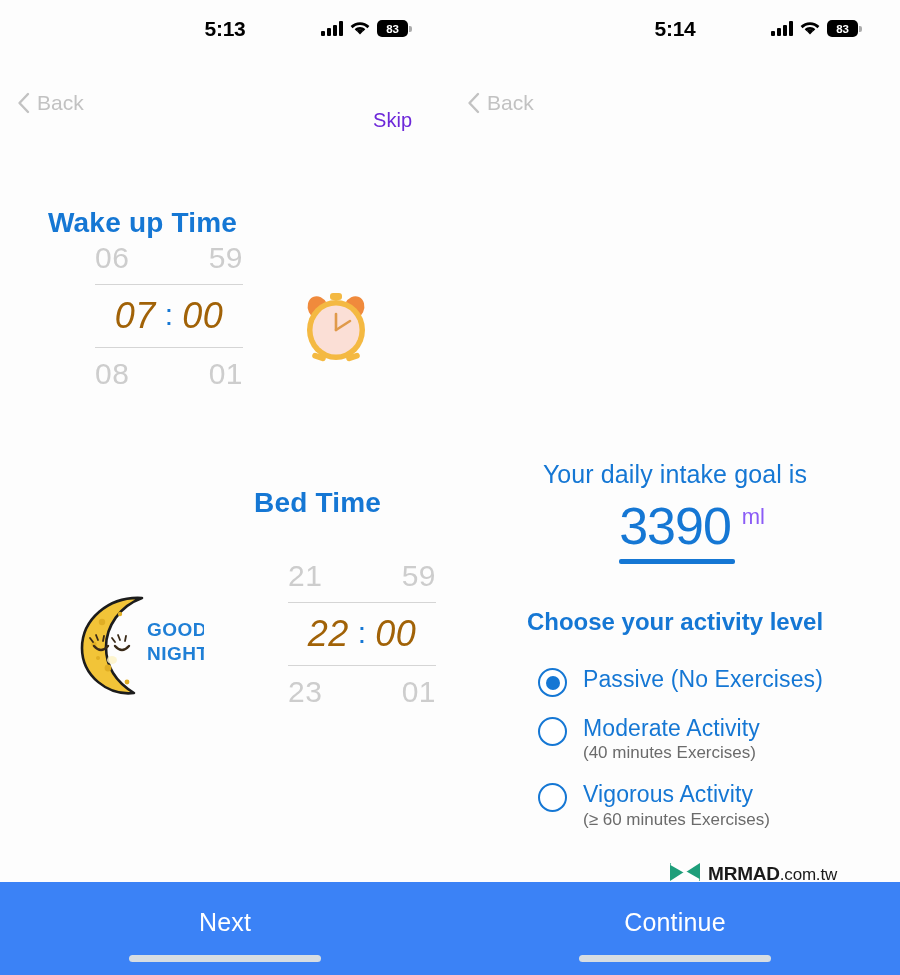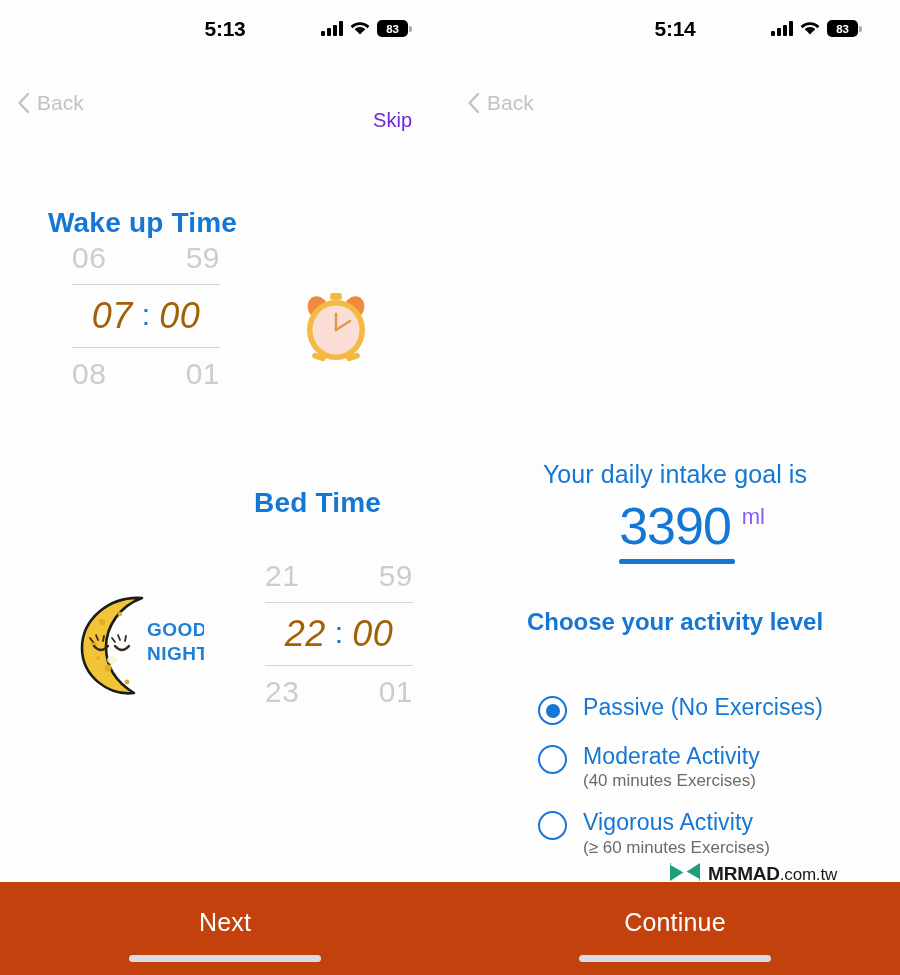--- a/index.html
+++ b/index.html
@@ -54,21 +54,21 @@
   .nav-back-label { font-size: 21px; color: #c2c2c2; }
   .nav-skip {
     position: absolute; right: 38px; top: 23px;
     font-size: 20px; color: #6d28d9; cursor: pointer;
   }
 
   
   .sec-title { color: #1577d4; font-size: 28px; font-weight: bold; letter-spacing: 0.2px; }
 
   
-  .picker { position: absolute; width: 148px; }
+  .picker { position: absolute; width: 148px; margin-left: 23px; }
   .pk-row { display: flex; justify-content: space-between; align-items: center; }
   .pk-dim {
     font-size: 30px; color: #cdcdcd; letter-spacing: 0.5px;
     height: 52px; display: flex; align-items: center;
   }
   .pk-sel-row {
     display: flex; align-items: center; justify-content: center;
     gap: 9px; height: 64px;
     border-top: 1.5px solid #d5d5d5; border-bottom: 1.5px solid #d5d5d5;
   }
@@ -104,21 +104,21 @@
     font-size: 22px; color: #8b5cf6;
   }
   .goal-underline {
     position: absolute; left: 0; right: -4px; bottom: 0;
     height: 5px; background: #1577d4; border-radius: 2px;
   }
   .activity-title {
     position: absolute; left: 0; width: 450px; top: 608px;
     text-align: center; color: #1577d4; font-size: 24px; font-weight: bold;
   }
-  .opts { position: absolute; left: 88px; top: 694px; width: 340px; }
+  .opts { position: absolute; left: 88px; top: 666px; width: 340px; }
   .opt { display: flex; align-items: flex-start; gap: 16px; margin-bottom: 18px; cursor: pointer; }
   .radio {
     flex: 0 0 auto; width: 29px; height: 29px; border-radius: 50%;
     border: 2.6px solid #1577d4; background: #fff;
     display: flex; align-items: center; justify-content: center;
     margin-top: 2px;
   }
   .radio.on::after {
     content: ""; width: 14px; height: 14px; border-radius: 50%; background: #1577d4;
   }
@@ -130,21 +130,21 @@
   .watermark {
     position: absolute; left: 668px; top: 860px;
     display: flex; align-items: center; gap: 6px; z-index: 6;
   }
   .wm-text { font-size: 19px; font-weight: bold; color: #1a1a1a; letter-spacing: -0.2px; }
   .wm-text .dim { font-weight: normal; font-size: 17px; }
 
   
   .bottombar {
     position: absolute; left: 0; bottom: 0; width: 900px; height: 93px;
-    background: #c2410c; display: flex; z-index: 4;
+    background: #3b82f6; display: flex; z-index: 4;
   }
   .bb-half { width: 450px; position: relative; }
   .bb-label {
     position: absolute; left: 0; width: 450px; top: 26px;
     text-align: center; color: #ffffff; font-size: 25px; letter-spacing: 0.2px;
     cursor: pointer;
   }
   .home-ind {
     position: absolute; bottom: 13px; left: 50%; transform: translateX(-50%);
     width: 192px; height: 7px; background: #d7dde2; border-radius: 4px;

